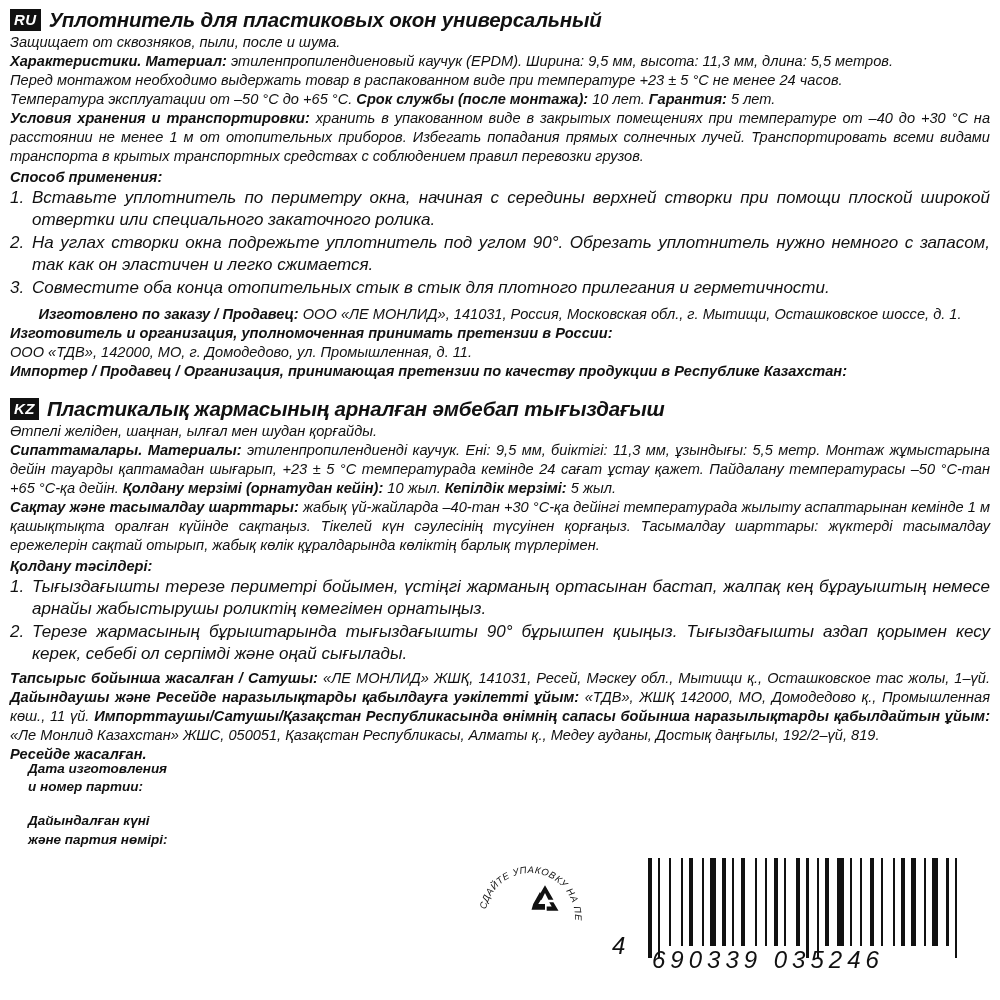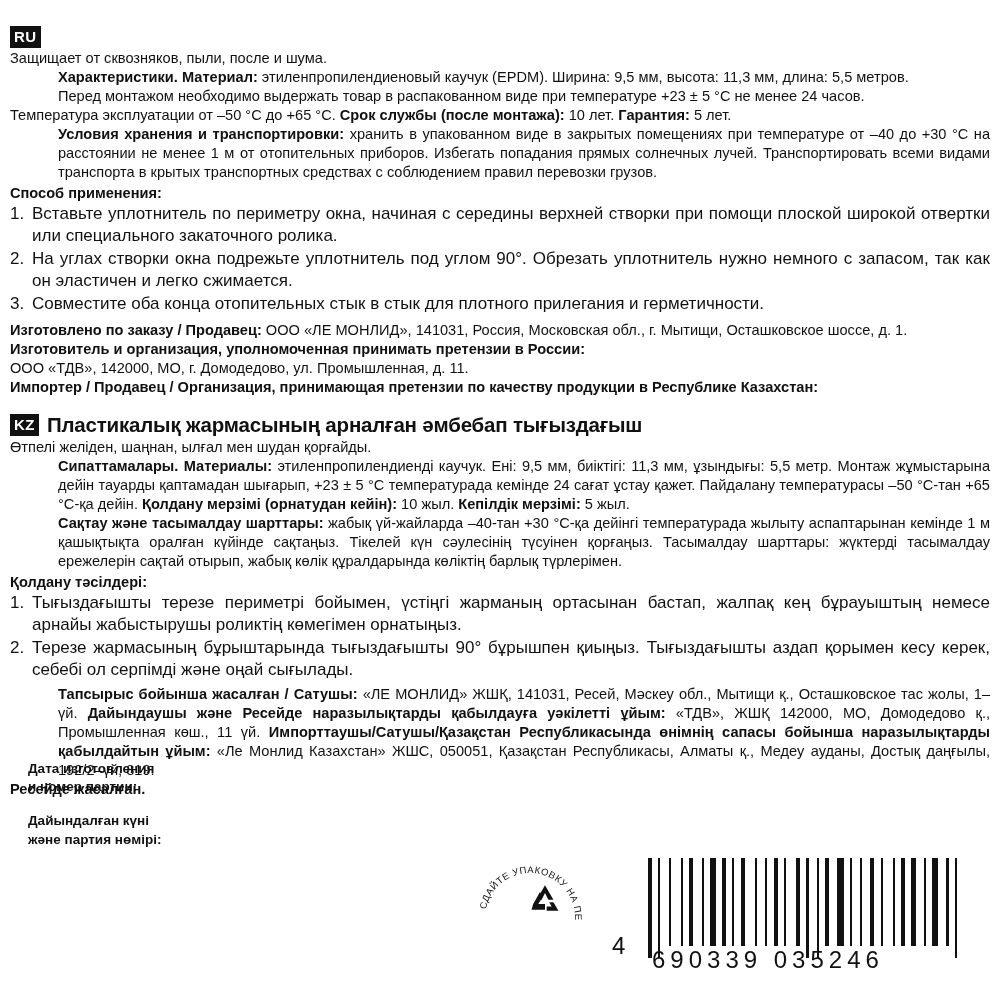--- a/index.html
+++ b/index.html
@@ -13,22 +13,23 @@
     font-family: "Liberation Sans", sans-serif;
     color: #111111;
     position: relative;
     overflow: hidden;
   }
   .page {
     position: absolute;
     left: 0; top: 0;
     width: 1000px;
     height: 1000px;
-    padding: 26px 10px 0 10px;
+    padding: 8px 10px 0 10px;
     box-sizing: border-box;
+    font-style: italic;
   }
   .lang-head {
     display: flex;
     align-items: center;
     gap: 8px;
     margin-bottom: 2px;
   }
   .lang-badge {
     background: #111111;
     color: #ffffff;
@@ -49,21 +50,20 @@
     margin: 0 0 2px 0;
   }
   p.body {
     font-size: 14.6px;
     line-height: 1.30;
     margin: 0;
     text-align: left;
   }
   p.body.just {
     text-align: justify;
-    margin-left: 48px;
   }
   b { font-weight: bold; }
   .block { margin-bottom: 1px; }
   ol.steps {
     margin: 0;
     padding: 0;
     list-style: none;
     font-size: 17px;
     line-height: 1.30;
   }
@@ -168,20 +168,21 @@
 </style>
 </head>
 <body>
 
 <div class="page">
 
   <div>
 
     <div class="lang-head">
       <span class="lang-badge">RU</span>
+      <span class="lang-title">Уплотнитель для пластиковых окон универсальный</span>
     </div>
 
     <div class="tagline">Защищает от сквозняков, пыли, после и шума.</div>
 
     <p class="body just block">
       <b>Характеристики. Материал:</b><span> этиленпропилендиеновый каучук (EPDM). Ширина: 9,5 мм, высота: 11,3 мм, длина: 5,5 метров.</span>
     </p>
     <p class="body just block">Перед монтажом необходимо выдержать товар в распакованном виде при температуре +23 ± 5 °С не менее 24 часов.</p>
     <p class="body block">
       <span>Температура эксплуатации от –50 °С до +65 °С. </span><b>Срок службы (после монтажа):</b><span> 10 лет. </span><b>Гарантия:</b><span> 5 лет.</span>
@@ -194,21 +195,21 @@
     <p class="body block" style="margin-top:2px;">
       <b>Способ применения:</b>
     </p>
 
     <ol class="steps">
       <li><span class="num">1.</span><span>Вставьте уплотнитель по периметру окна, начиная с середины верхней створки при помощи плоской широкой отвертки или специального закаточного ролика.</span></li>
       <li><span class="num">2.</span><span>На углах створки окна подрежьте уплотнитель под углом 90°. Обрезать уплотнитель нужно немного с запасом, так как он эластичен и легко сжимается.</span></li>
       <li><span class="num">3.</span><span>Совместите оба конца отопительных стык в стык для плотного прилегания и герметичности.</span></li>
     </ol>
 
-    <p class="body block" style="margin-top:6px;">
+    <p class="body block" style="margin-top:6px;text-align:center;">
       <b>Изготовлено по заказу / Продавец:</b><span> ООО «ЛЕ МОНЛИД», 141031, Россия, Московская обл., г. Мытищи, Осташковское шоссе, д. 1.</span>
     </p>
     <p class="body block">
       <b>Изготовитель и организация, уполномоченная принимать претензии в России:</b>
     </p>
     <p class="body block">ООО «ТДВ», 142000, МО, г. Домодедово, ул. Промышленная, д. 11.</p>
 
     <p class="body block">
       <b>Импортер / Продавец / Организация, принимающая претензии по качеству продукции в Республике Казахстан:</b>
     </p>

